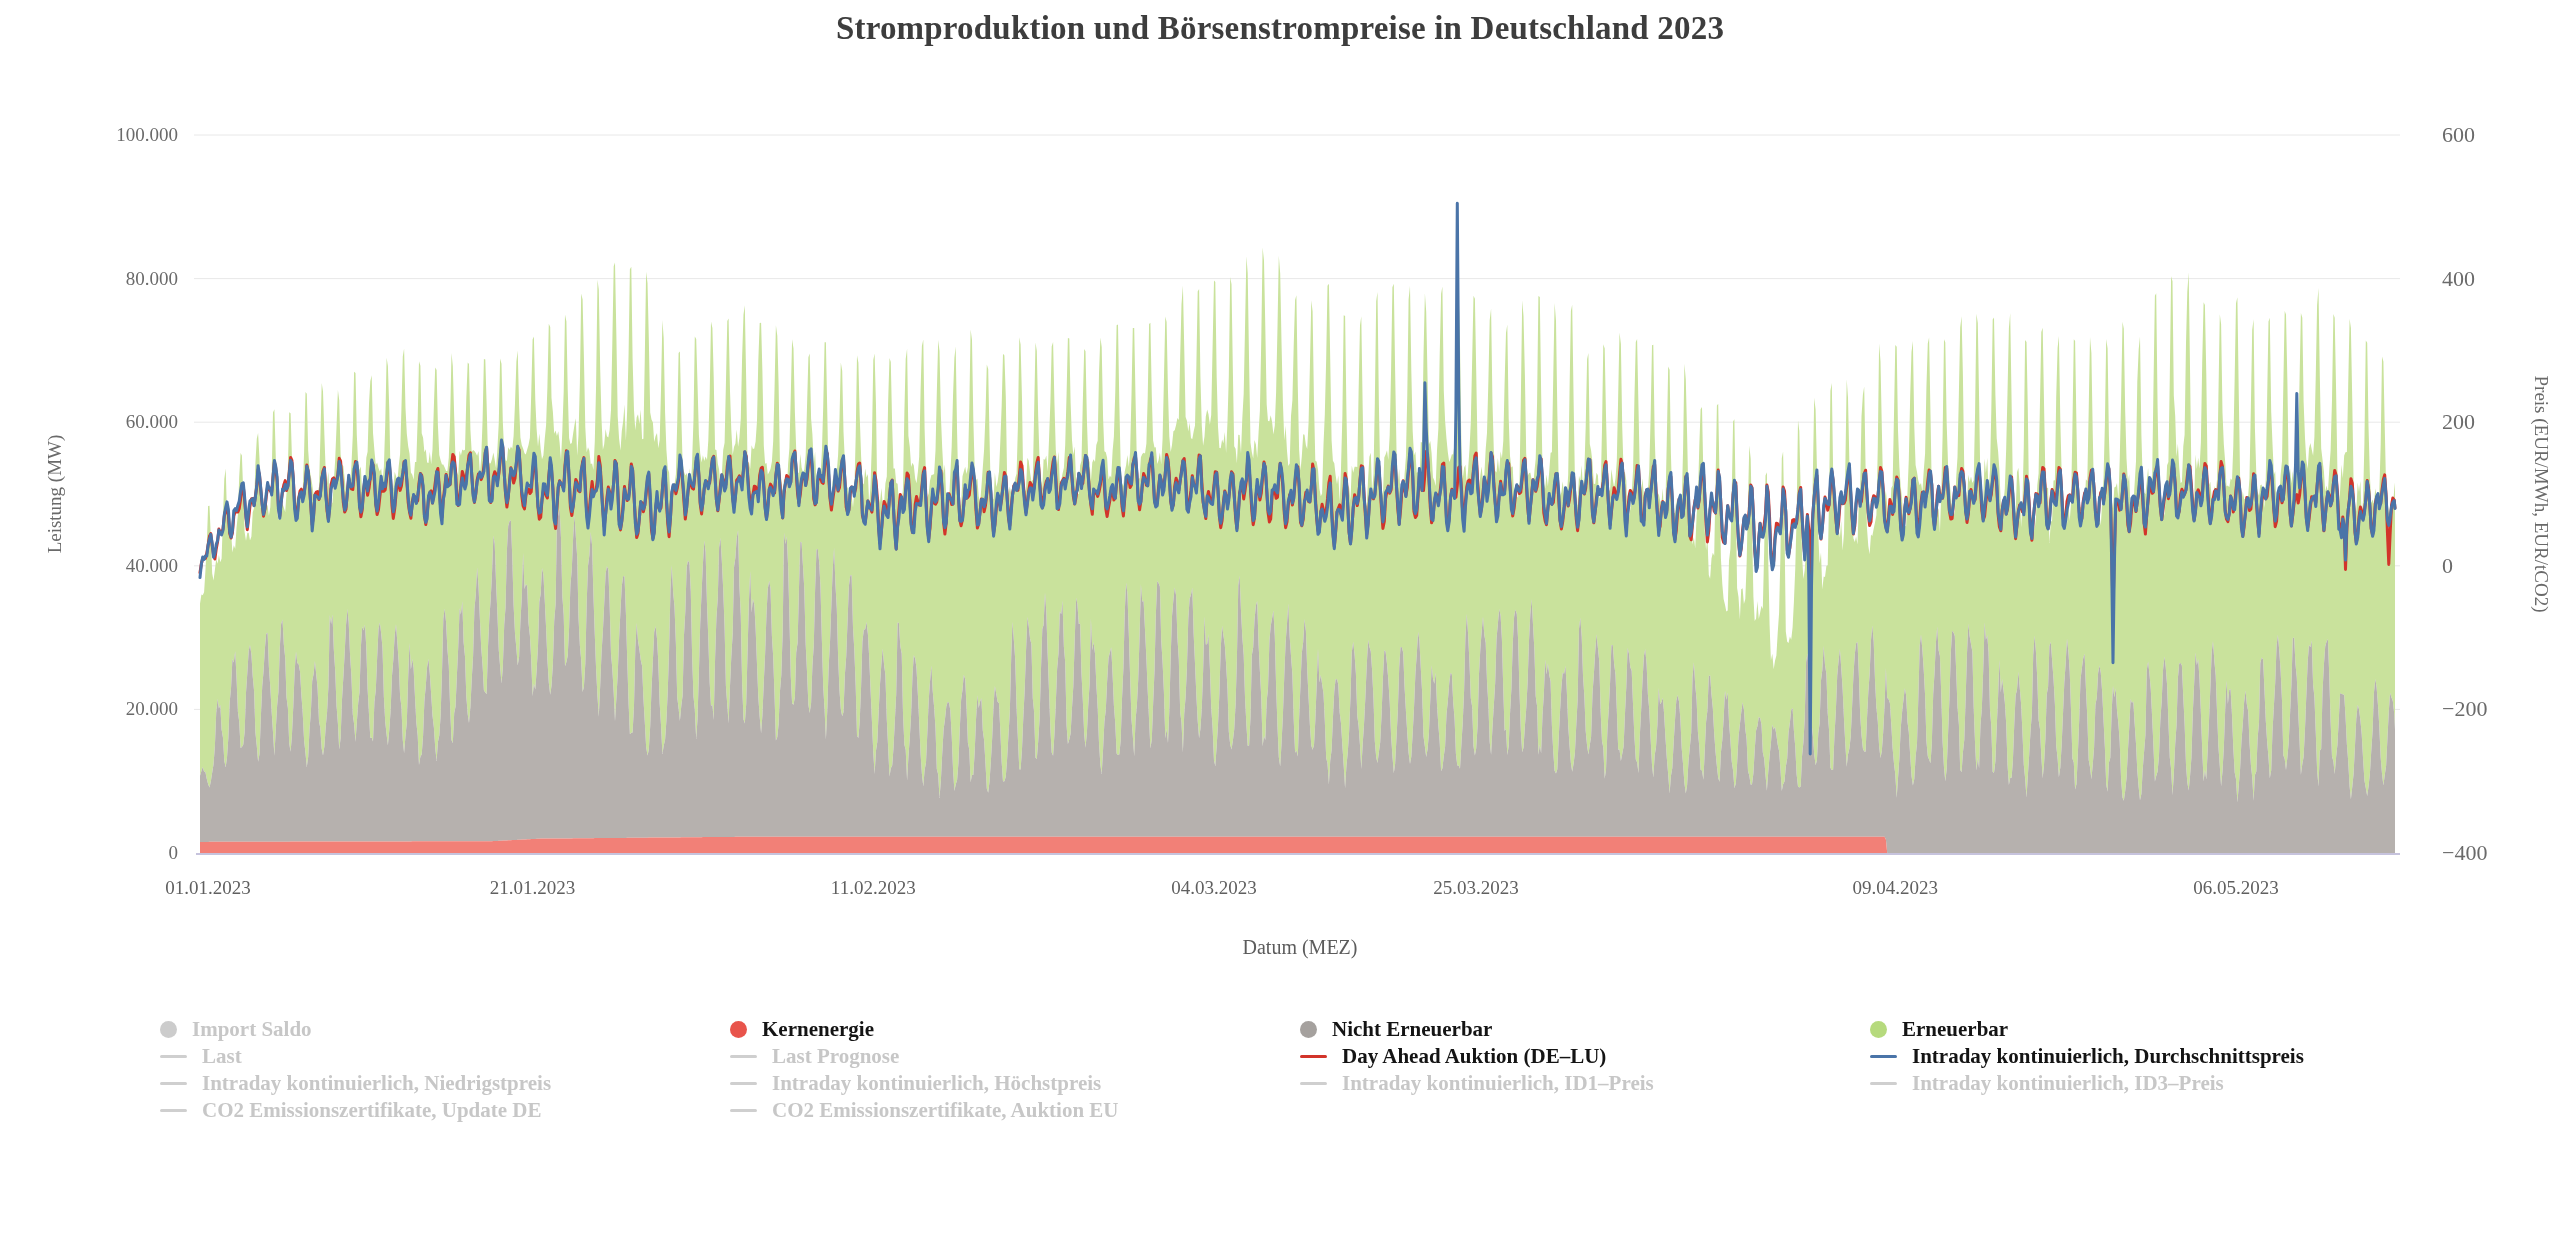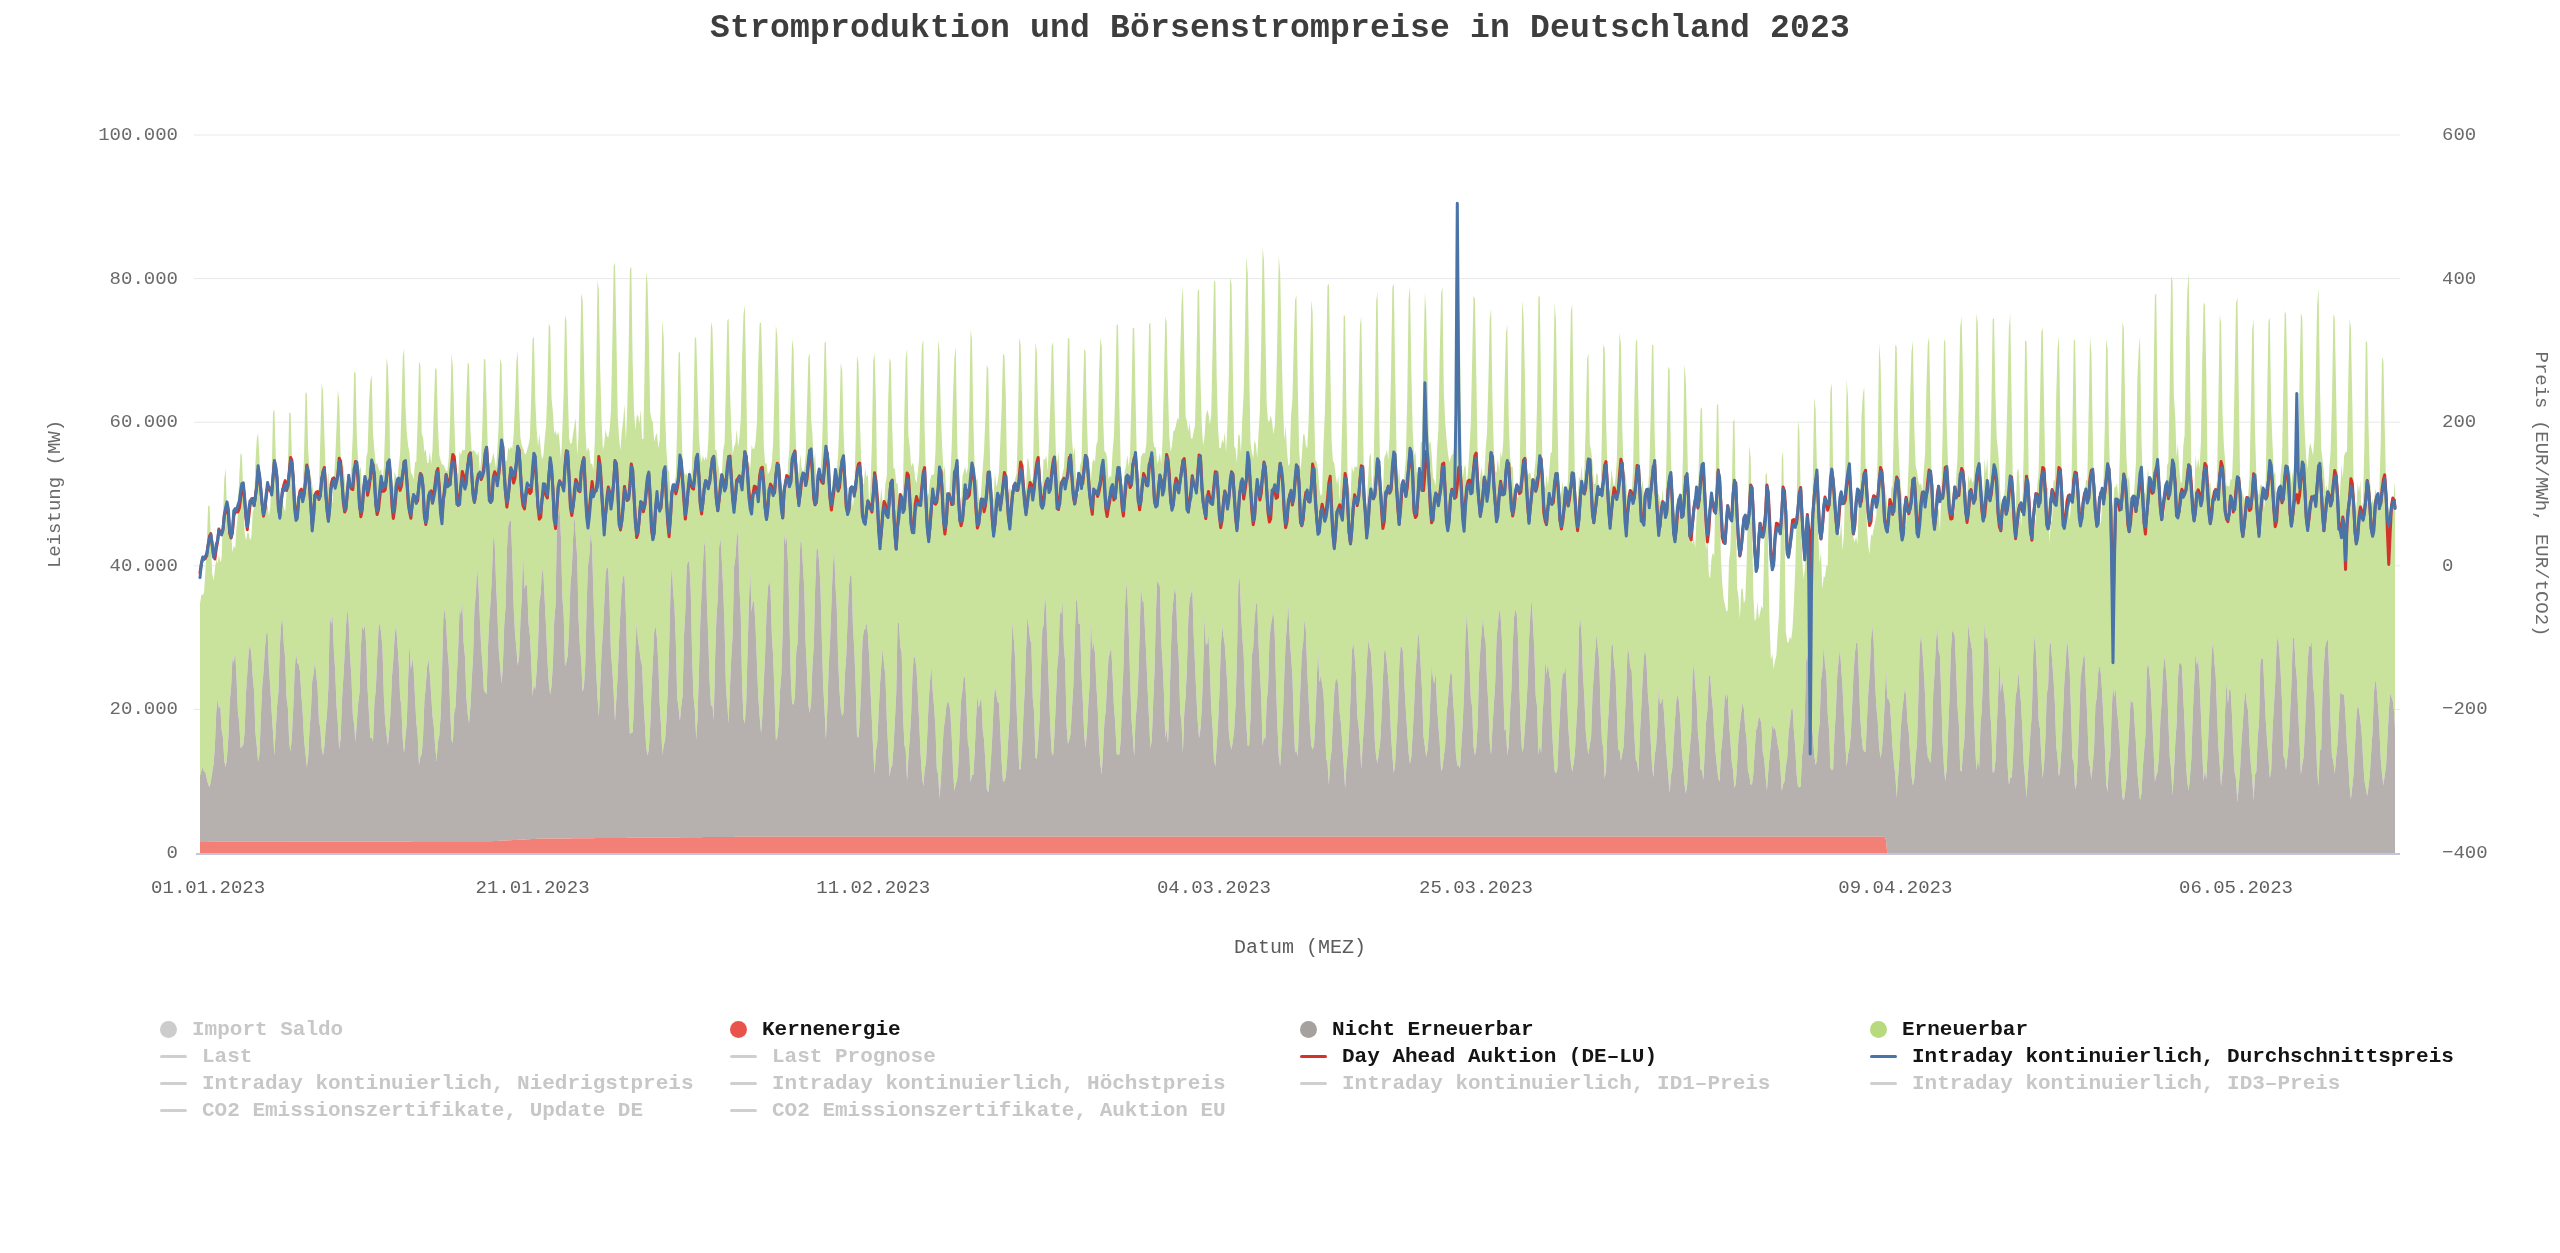--- a/index.html
+++ b/index.html
@@ -1,23 +1,23 @@
 <!DOCTYPE html>
 <html><head>
 <meta charset="utf-8">
 <style>
   html,body{margin:0;padding:0;background:#fff;}
   .page{position:relative;width:2560px;height:1253px;background:#fff;overflow:hidden;
-        font-family:Liberation Mono, monospace;}
+        font-family:Liberation Serif, serif;}
   .title{position:absolute;top:10px;left:0;width:100%;text-align:center;
          font-size:33px;font-weight:700;color:#3d3d3d;letter-spacing:.2px;}
   svg.chart{position:absolute;left:0;top:0;}
   .ytick-l{position:absolute;width:130px;text-align:right;font-size:19px;color:#6a6a6a;
            transform:translateY(-50%);}
-  .ytick-r{position:absolute;left:2442px;font-size:19px;color:#6a6a6a;transform:translateY(-50%);}
+  .ytick-r{position:absolute;left:2442px;font-size:22px;color:#6a6a6a;transform:translateY(-50%);}
   .xtick{position:absolute;top:877px;transform:translateX(-50%);font-size:19px;color:#606060;white-space:nowrap;}
   .axis-title{position:absolute;font-size:19px;color:#6a6a6a;white-space:nowrap;}
   #yl-title{left:55px;top:494px;transform:translate(-50%,-50%) rotate(-90deg);}
   #yr-title{left:2541px;top:494px;transform:translate(-50%,-50%) rotate(90deg);}
   #x-title{left:1300px;top:936px;transform:translateX(-50%);font-size:20px;color:#5c5c5c;}
   .legend{position:absolute;top:1016px;}
   .legend .lrow{display:flex;align-items:center;height:27px;cursor:pointer;}
   .legend .mark{flex:0 0 auto;margin-right:15px;}
   .legend .mark.circle{width:17px;height:17px;border-radius:50%;}
   .legend .mark.line{width:27px;height:3px;border-radius:2px;}

